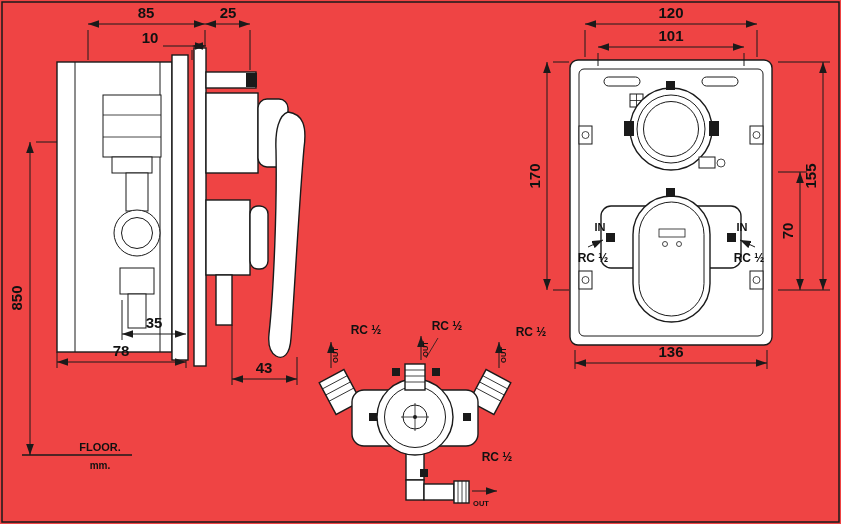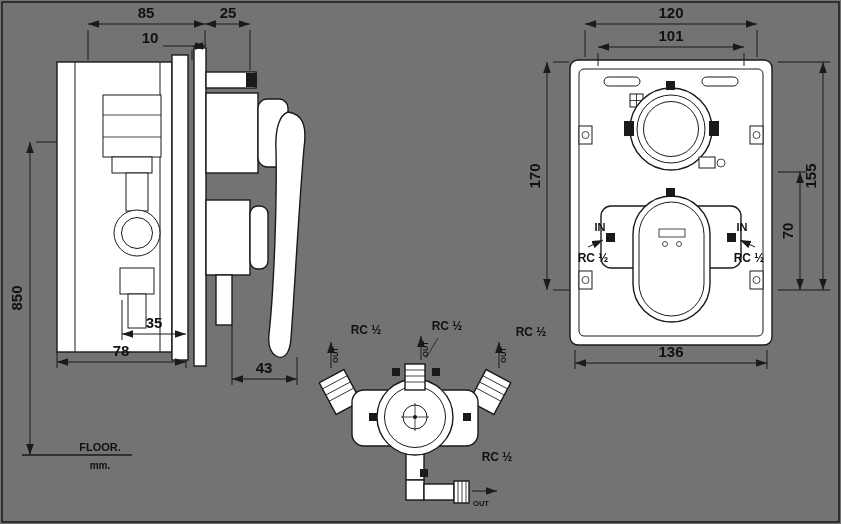--- a/index.html
+++ b/index.html
@@ -1,16 +1,16 @@
 <!DOCTYPE html>
 <html><head>
 <meta charset="utf-8">
 <style>
   html,body{margin:0;padding:0;background:#e8e8e8;}
-  .stage{position:relative;width:841px;height:524px;background:#737373;overflow:hidden;}
+  .stage{position:relative;width:841px;height:524px;background:#ef4444;overflow:hidden;}
   svg{display:block}
   
   .o  {fill:#ffffff;stroke:#1a1a1a;stroke-width:1.4}
   .o2 {fill:#ffffff;stroke:#1a1a1a;stroke-width:1}
   .ln {fill:none;stroke:#1a1a1a;stroke-width:1}
   .thin{fill:none;stroke:#1a1a1a;stroke-width:.8}
   .dm {fill:none;stroke:#1a1a1a;stroke-width:1}
   .fl {fill:#1a1a1a;stroke:none}
   .frame{fill:none;stroke:#1a1a1a;stroke-width:1.5}
   .floorline{fill:none;stroke:#1a1a1a;stroke-width:1.7}

